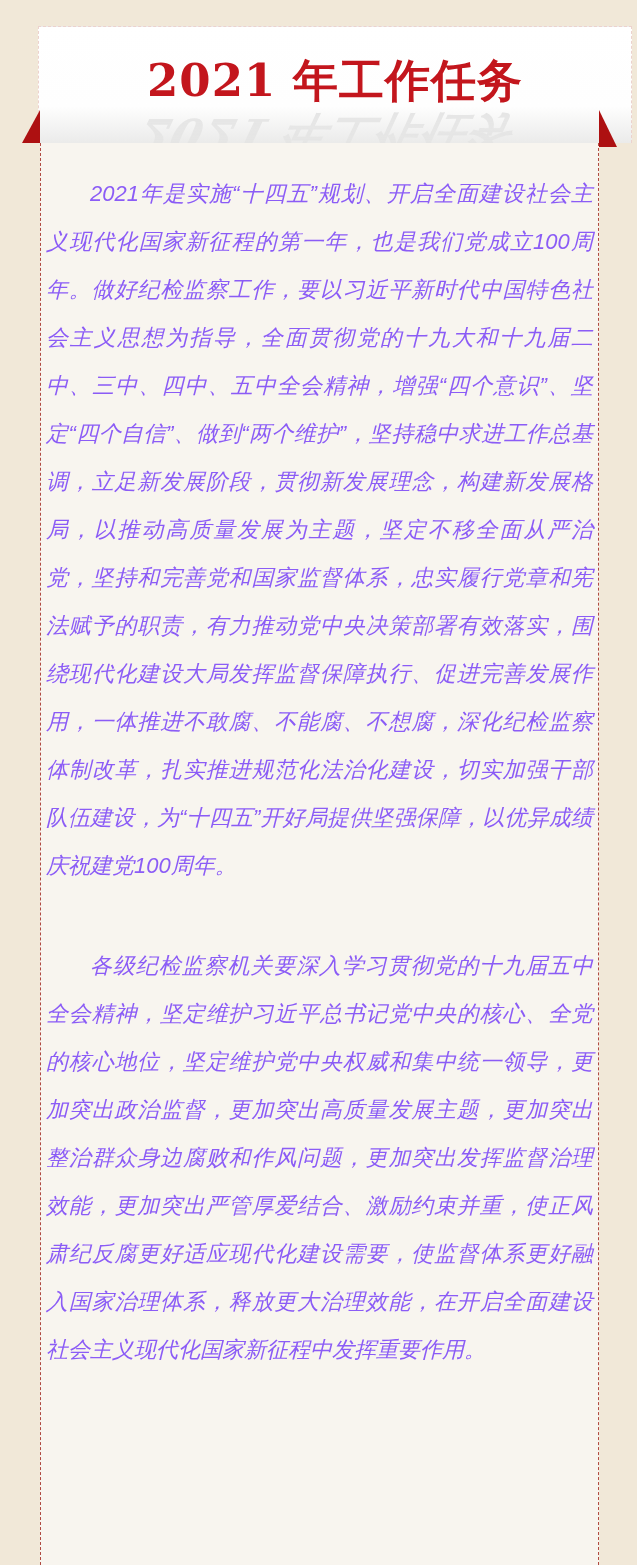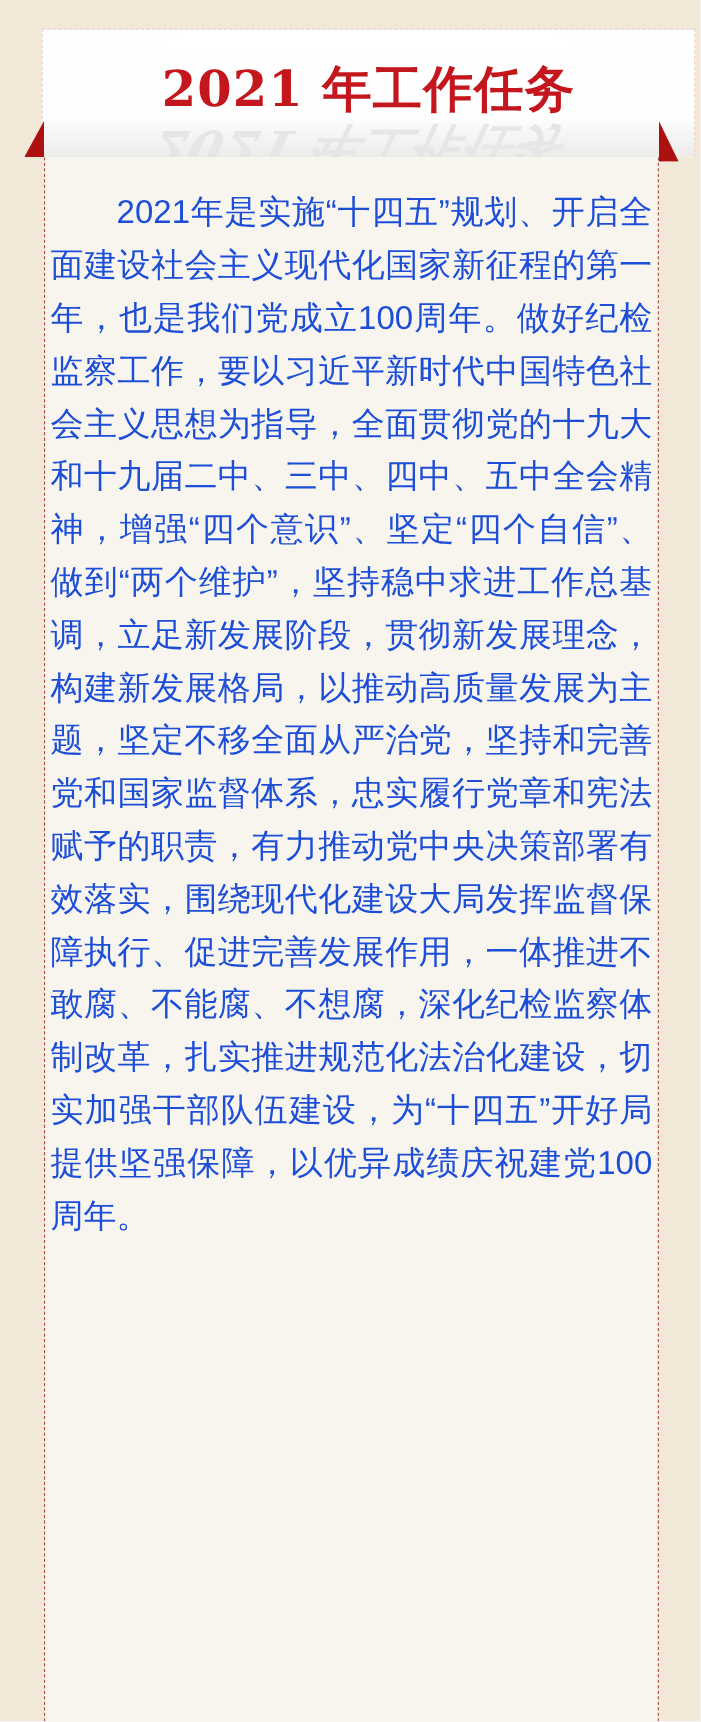--- a/index.html
+++ b/index.html
@@ -25,27 +25,28 @@
     border-left: 1px dashed #b04a42;
     border-right: 1px dashed #b04a42;
     z-index: 1;
   }
 
   .content {
     padding: 32px 5px 0 5px;
   }
   .content p {
     margin: 0 0 52px 0;
-    font-size: 30px;
+    font-size: 22px;
     line-height: 48px;
-    color: #1d4ed8;
+    color: #8b5cf6;
     text-align: justify;
     text-indent: 2em;
     font-family: "Liberation Sans", sans-serif;
     word-break: break-all;
+    font-style: italic;
   }
 
   
   .banner {
     position: absolute;
     left: 38px;
     top: 26px;
     width: 594px;
     height: 117px;
     box-sizing: border-box;
@@ -114,20 +115,21 @@
   }
 </style>
 </head>
 <body>
 
 <div class="page">
 
   <div class="sheet">
     <div class="content">
       <p>2021年是实施“十四五”规划、开启全面建设社会主义现代化国家新征程的第一年，也是我们党成立100周年。做好纪检监察工作，要以习近平新时代中国特色社会主义思想为指导，全面贯彻党的十九大和十九届二中、三中、四中、五中全会精神，增强“四个意识”、坚定“四个自信”、做到“两个维护”，坚持稳中求进工作总基调，立足新发展阶段，贯彻新发展理念，构建新发展格局，以推动高质量发展为主题，坚定不移全面从严治党，坚持和完善党和国家监督体系，忠实履行党章和宪法赋予的职责，有力推动党中央决策部署有效落实，围绕现代化建设大局发挥监督保障执行、促进完善发展作用，一体推进不敢腐、不能腐、不想腐，深化纪检监察体制改革，扎实推进规范化法治化建设，切实加强干部队伍建设，为“十四五”开好局提供坚强保障，以优异成绩庆祝建党100周年。</p>
+      <p>各级纪检监察机关要深入学习贯彻党的十九届五中全会精神，坚定维护习近平总书记党中央的核心、全党的核心地位，坚定维护党中央权威和集中统一领导，更加突出政治监督，更加突出高质量发展主题，更加突出整治群众身边腐败和作风问题，更加突出发挥监督治理效能，更加突出严管厚爱结合、激励约束并重，使正风肃纪反腐更好适应现代化建设需要，使监督体系更好融入国家治理体系，释放更大治理效能，在开启全面建设社会主义现代化国家新征程中发挥重要作用。</p>
     </div>
   </div>
 
   <div class="banner">
     <div class="banner-title">2021 年工作任务</div>
     <div class="title-reflection">2021 年工作任务</div>
   </div>
 
   <div class="fold fold-left"></div>
   <div class="fold fold-right"></div>

